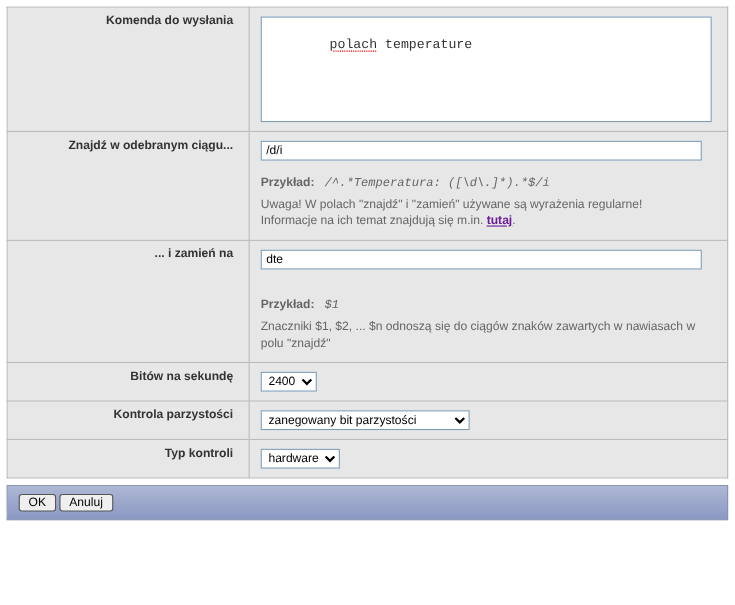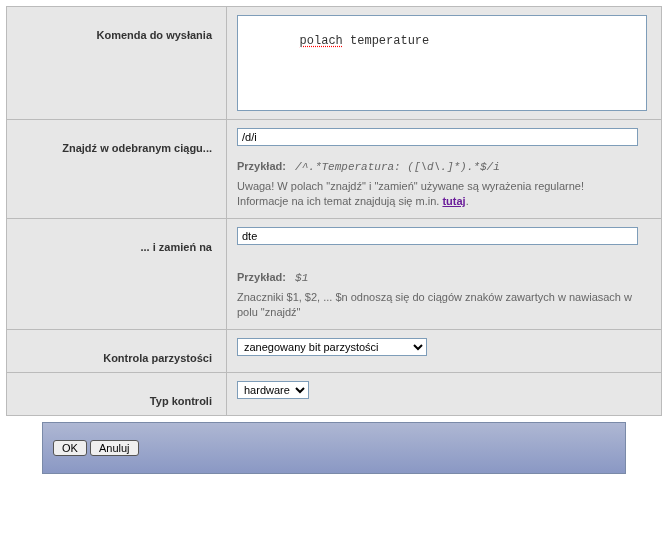--- a/index.html
+++ b/index.html
@@ -22,21 +22,21 @@
     padding: 8px 10px;
     vertical-align: top;
     background: #e7e7e7;
   }
   .form-table td.label-cell {
     width: 220px;
     text-align: right;
     font-weight: bold;
     color: #333;
     padding-right: 14px;
-    padding-top: 22px;
+    padding-top: 6px;
   }
   .form-table td.field-cell {
     background: #e7e7e7;
   }
   input[type="text"] {
     width: 401px;
     font-family: Verdana, Arial, sans-serif;
     font-size: 11px;
     padding: 2px 4px;
     border: 1px solid #7e9db9;
@@ -64,25 +64,25 @@
     color: #666;
     margin-top: 6px;
     line-height: 1.4;
   }
   .hint-text a {
     color: #6a1b9a;
     text-decoration: underline;
     font-weight: bold;
   }
   .button-bar {
-    width: 584px;
+    width: 656px;
     margin: 6px auto;
     border: 1px solid #7a8aa8;
     background: linear-gradient(to bottom, #aeb7d3 0%, #8a98c4 100%);
-    padding: 17px 10px;
+    padding: 7px 10px;
   }
   button {
     font-family: Verdana, Arial, sans-serif;
     font-size: 11px;
     padding: 1px 8px;
     border: 1px solid #555;
     border-radius: 3px;
     background: #efefef;
     cursor: pointer;
   }
@@ -125,20 +125,28 @@
     <td class="field-cell">
       <input type="text" value="dte" style="">
       <div style="margin-top:20px;">
         <span class="hint-label">Przykład:</span>
         &nbsp;&nbsp;<span class="hint-mono">$1</span>
       </div>
       <div class="hint-text">Znaczniki $1, $2, ... $n odnoszą się do ciągów znaków zawartych w nawiasach w polu "znajdź"</div>
     </td>
   </tr>
   <tr>
+    <td class="label-cell">Bitów na sekundę</td>
+    <td class="field-cell">
+      <select>
+        <option>2400</option>
+      </select>
+    </td>
+  </tr>
+  <tr>
     <td class="label-cell">Kontrola parzystości</td>
     <td class="field-cell">
       <select style="min-width:190px;">
         <option>zanegowany bit parzystości</option>
       </select>
     </td>
   </tr>
   <tr>
     <td class="label-cell">Typ kontroli</td>
     <td class="field-cell">

